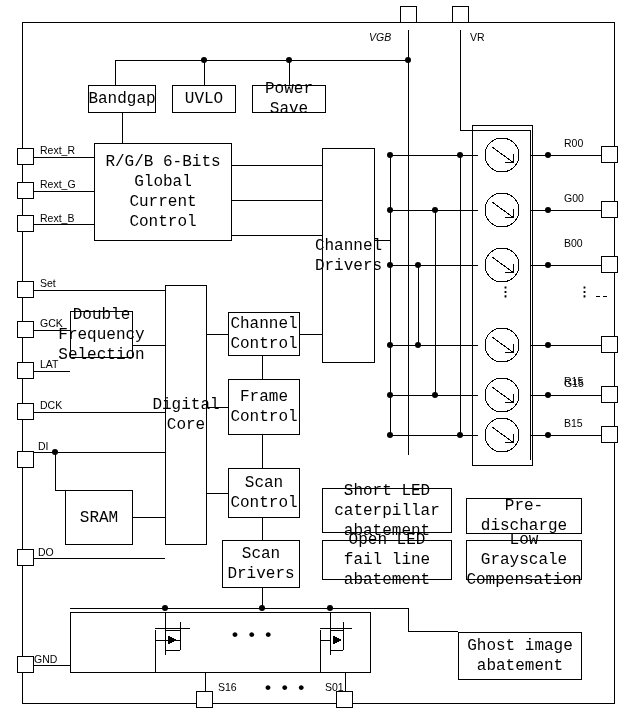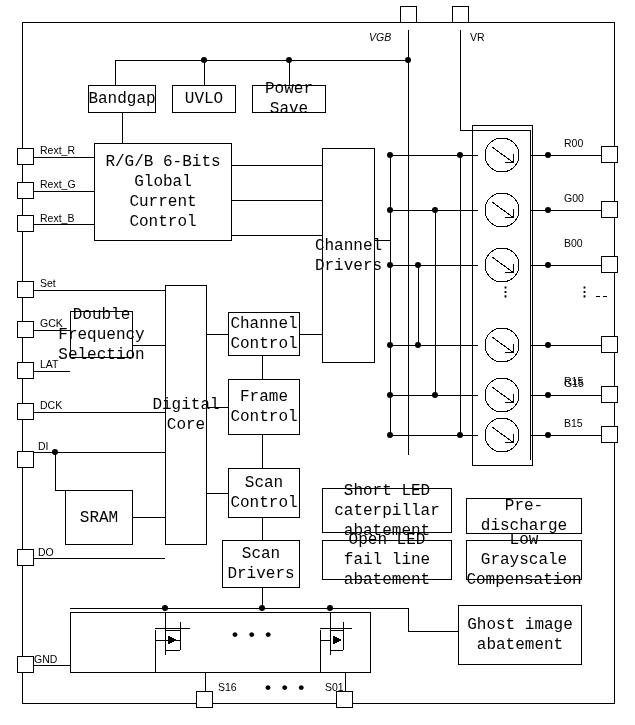--- a/index.html
+++ b/index.html
@@ -330,21 +330,21 @@
   </div>
   <div class="box" style="left:322px;top:540px;width:130px;height:40px;white-space:pre-line;">
     <span>Open LED fail line
 abatement</span>
   </div>
   <div class="box" style="left:466px;top:540px;width:116px;height:40px;white-space:pre-line;">
     <span>Low Grayscale
 Compensation</span>
   </div>
 
-  <div class="box" style="left:458px;top:605px;width:124px;height:60px;white-space:pre-line;">
+  <div class="box" style="left:458px;top:632px;width:124px;height:48px;white-space:pre-line;">
     <span>Ghost image
 abatement</span>
   </div>
 
   <div class="lbl" style="left:369px;top:31px;font-style:italic;">VGB</div>
   <div class="lbl" style="left:470px;top:31px;">VR</div>
 
   <div class="lbl" style="left:40px;top:144px;">Rext_R</div>
   <div class="lbl" style="left:40px;top:178px;">Rext_G</div>
   <div class="lbl" style="left:40px;top:212px;">Rext_B</div>

